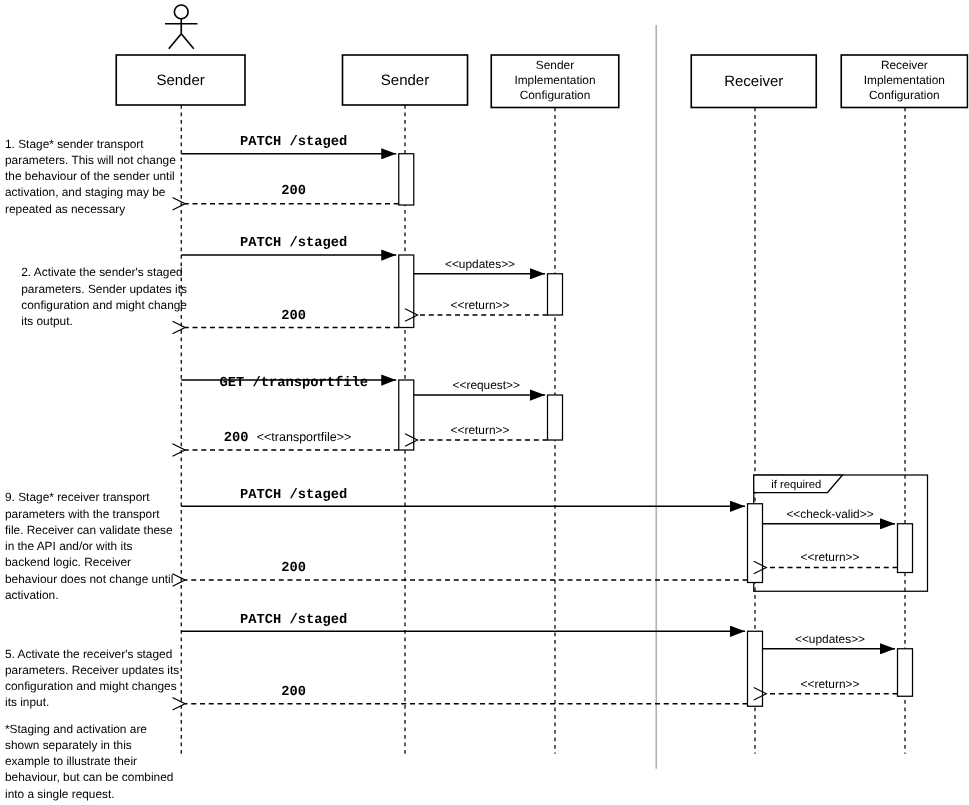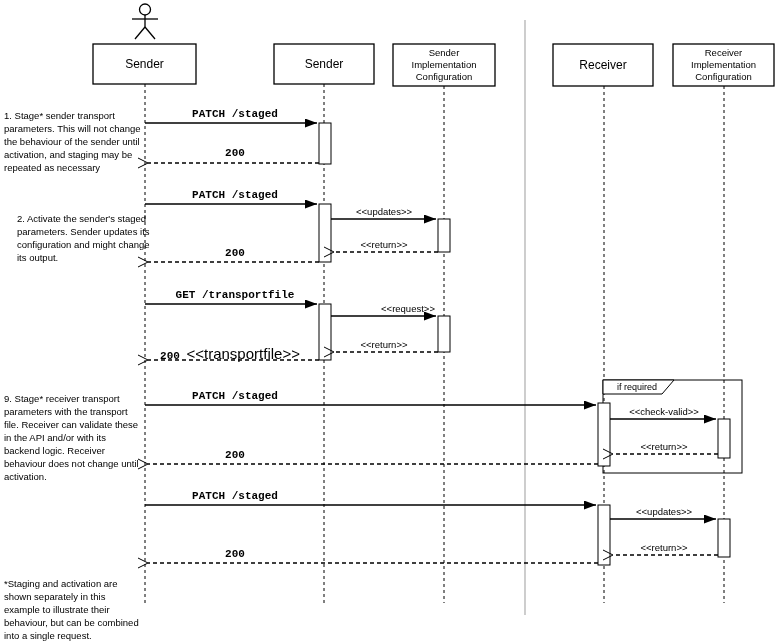--- a/index.html
+++ b/index.html
@@ -16,21 +16,21 @@
   .plabel.small{font-size:9.5px;line-height:12px;white-space:pre-line;}
   .msg{
     position:absolute;text-align:center;
     font-family:"Liberation Mono","DejaVu Sans Mono",monospace;
     font-weight:bold;font-size:11px;white-space:nowrap;
   }
   .msg.sans{
     font-family:"Liberation Sans",sans-serif;font-weight:normal;font-size:9.5px;
   }
   .msg .sanspart{
-    font-family:"Liberation Sans",sans-serif;font-weight:normal;font-size:15px;
+    font-family:"Liberation Sans",sans-serif;font-weight:normal;font-size:10px;
   }
   .note{
     position:absolute;font-size:9.5px;line-height:13px;white-space:pre-line;
   }
   .frag-label{position:absolute;font-size:9px;white-space:nowrap;}
 </style>
 </head>
 <body>
 
 <div id="canvas">
@@ -120,30 +120,30 @@
   <div class="abs plabel small" style="left:673px;top:44px;width:101px;height:42px;">Receiver
 Implementation
 Configuration</div>
 
   <div class="frag-label" style="left:617px;top:382px;">if required</div>
 
   <div class="msg" style="left:145px;top:108px;width:180px;">PATCH /staged</div>
   <div class="msg" style="left:145px;top:147px;width:180px;">200</div>
   <div class="msg" style="left:145px;top:189px;width:180px;">PATCH /staged</div>
   <div class="msg" style="left:145px;top:247px;width:180px;">200</div>
-  <div class="msg" style="left:145px;top:289px;width:180px;">GET /transportfile</div>
+  <div class="msg" style="left:145px;top:301px;width:180px;">GET /transportfile</div>
   <div class="msg" style="left:130px;top:345px;width:200px;"><span>200</span> <span class="sanspart">&lt;&lt;transportfile&gt;&gt;</span></div>
   <div class="msg" style="left:145px;top:390px;width:180px;">PATCH /staged</div>
   <div class="msg" style="left:145px;top:449px;width:180px;">200</div>
   <div class="msg" style="left:145px;top:490px;width:180px;">PATCH /staged</div>
   <div class="msg" style="left:145px;top:548px;width:180px;">200</div>
 
   <div class="msg sans" style="left:331px;top:206px;width:106px;">&lt;&lt;updates&gt;&gt;</div>
   <div class="msg sans" style="left:331px;top:239px;width:106px;">&lt;&lt;return&gt;&gt;</div>
-  <div class="msg sans" style="left:331px;top:303px;width:106px;padding-left:24px;">&lt;&lt;request&gt;&gt;</div>
+  <div class="msg sans" style="left:312px;top:303px;width:106px;padding-left:24px;">&lt;&lt;request&gt;&gt;</div>
   <div class="msg sans" style="left:331px;top:339px;width:106px;">&lt;&lt;return&gt;&gt;</div>
 
   <div class="msg sans" style="left:610px;top:406px;width:108px;">&lt;&lt;check-valid&gt;&gt;</div>
   <div class="msg sans" style="left:610px;top:441px;width:108px;">&lt;&lt;return&gt;&gt;</div>
   <div class="msg sans" style="left:610px;top:506px;width:108px;">&lt;&lt;updates&gt;&gt;</div>
   <div class="msg sans" style="left:610px;top:542px;width:108px;">&lt;&lt;return&gt;&gt;</div>
 
   <div class="note" style="left:4px;top:109px;width:152px;">1. Stage* sender transport
 parameters. This will not change
 the behaviour of the sender until
@@ -153,19 +153,23 @@
 parameters. Sender updates its
 configuration and might change
 its output.</div>
   <div class="note" style="left:4px;top:392px;width:152px;">9. Stage* receiver transport
 parameters with the transport
 file. Receiver can validate these
 in the API and/or with its
 backend logic. Receiver
 behaviour does not change until
 activation.</div>
+  <div class="note" style="left:4px;top:517px;width:152px;">5. Activate the receiver's staged
+parameters. Receiver updates its
+configuration and might changes
+its input.</div>
   <div class="note" style="left:4px;top:577px;width:152px;">*Staging and activation are
 shown separately in this
 example to illustrate their
 behaviour, but can be combined
 into a single request.</div>
 
 </div>
 
 </body></html>

